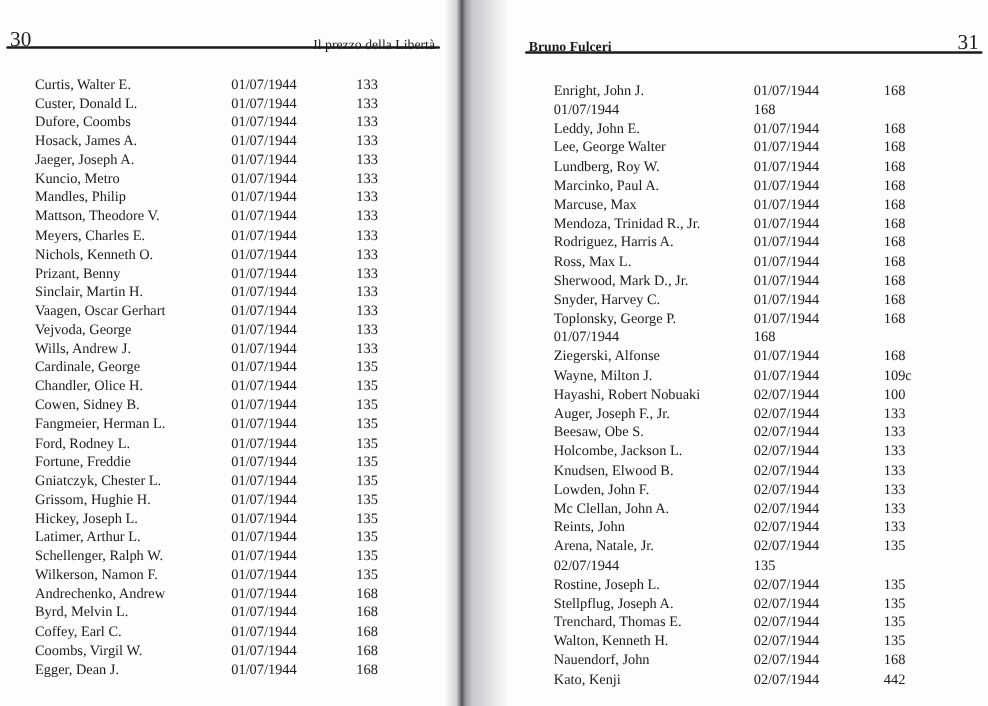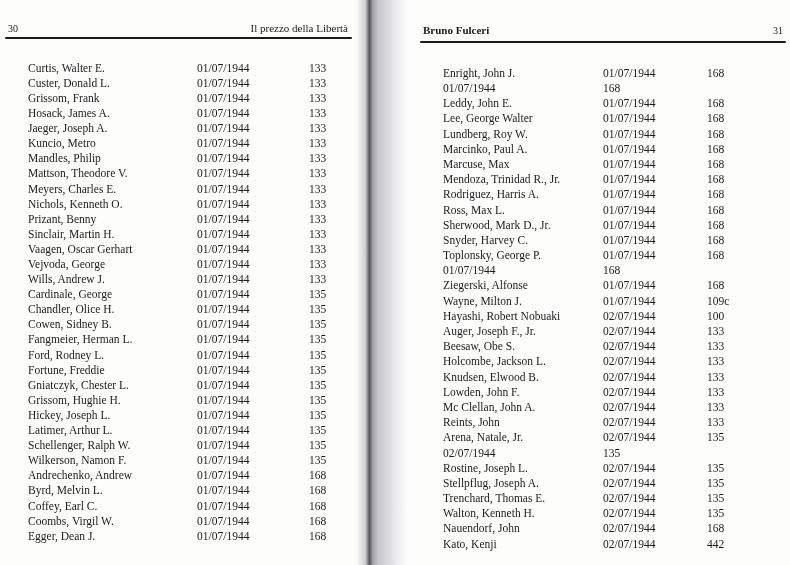--- a/index.html
+++ b/index.html
@@ -17,32 +17,32 @@
   }
   .page{position:absolute;top:0;height:565px;}
   .page-left{left:0;width:368px;}
   .page-right{left:400px;width:390px;}
 
   .runhead{position:absolute;display:flex;justify-content:space-between;align-items:flex-end;font-size:11px;}
   .page-left .runhead{top:22px;left:8px;width:340px;}
   .page-right .runhead{top:24px;left:23px;width:360px;}
   .runtitle{}
   .page-right .runtitle{font-weight:bold;}
-  .pagenum{font-size:10px;}
+  .pagenum{font-size:17px;}
 
   .headrule{position:absolute;background:var(--ink);height:2px;border-radius:1px;}
   .page-left .headrule{top:37px;left:5px;width:347px;}
   .page-right .headrule{top:41px;left:20px;width:366px;}
 
   .roster{position:absolute;font-size:11.5px;line-height:1;}
   .page-left .roster{top:61px;left:28px;width:330px;}
   .page-right .roster{top:66px;left:43px;width:340px;}
 
   .row{display:grid;align-items:center;}
-  .page-left .row{grid-template-columns:157px 100px 1fr;height:15.1px;gap:12px;}
+  .page-left .row{grid-template-columns:157px 100px 1fr;height:15.1px;}
   .page-right .row{grid-template-columns:160px 104px 1fr;height:15.2px;}
   .cell{white-space:nowrap;}
 
   .gutter{
     position:absolute;top:0;left:356px;width:52px;height:565px;
     background:linear-gradient(90deg,
       rgba(255,255,255,0) 0%,
       rgba(170,170,176,.55) 18%,
       var(--gutter-dark) 26%,
       #9f9fa6 32%,
@@ -69,21 +69,21 @@
         <span class="cell">133</span>
       </div>
 
       <div class="row">
         <span class="cell">Custer, Donald L.</span>
         <span class="cell">01/07/1944</span>
         <span class="cell">133</span>
       </div>
 
       <div class="row">
-        <span class="cell">Grissom, Frank</span>
+        <span class="cell">Dufore, Coombs</span>
         <span class="cell">01/07/1944</span>
         <span class="cell">133</span>
       </div>
 
       <div class="row">
         <span class="cell">Hosack, James A.</span>
         <span class="cell">01/07/1944</span>
         <span class="cell">133</span>
       </div>
 

